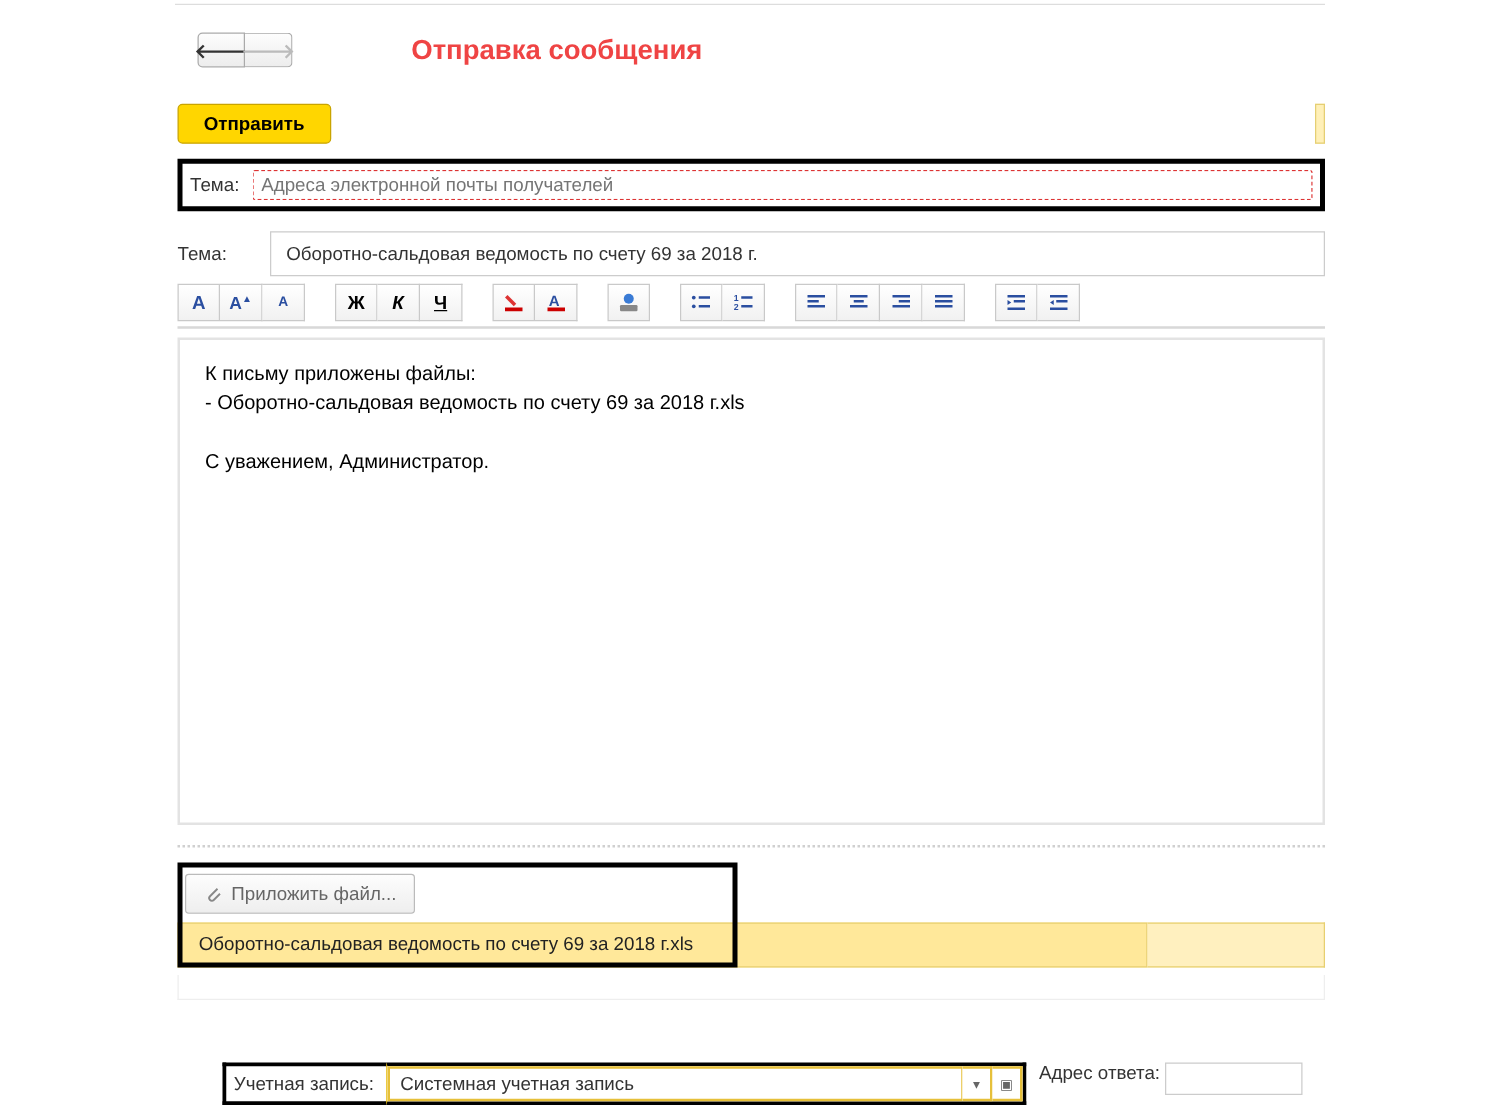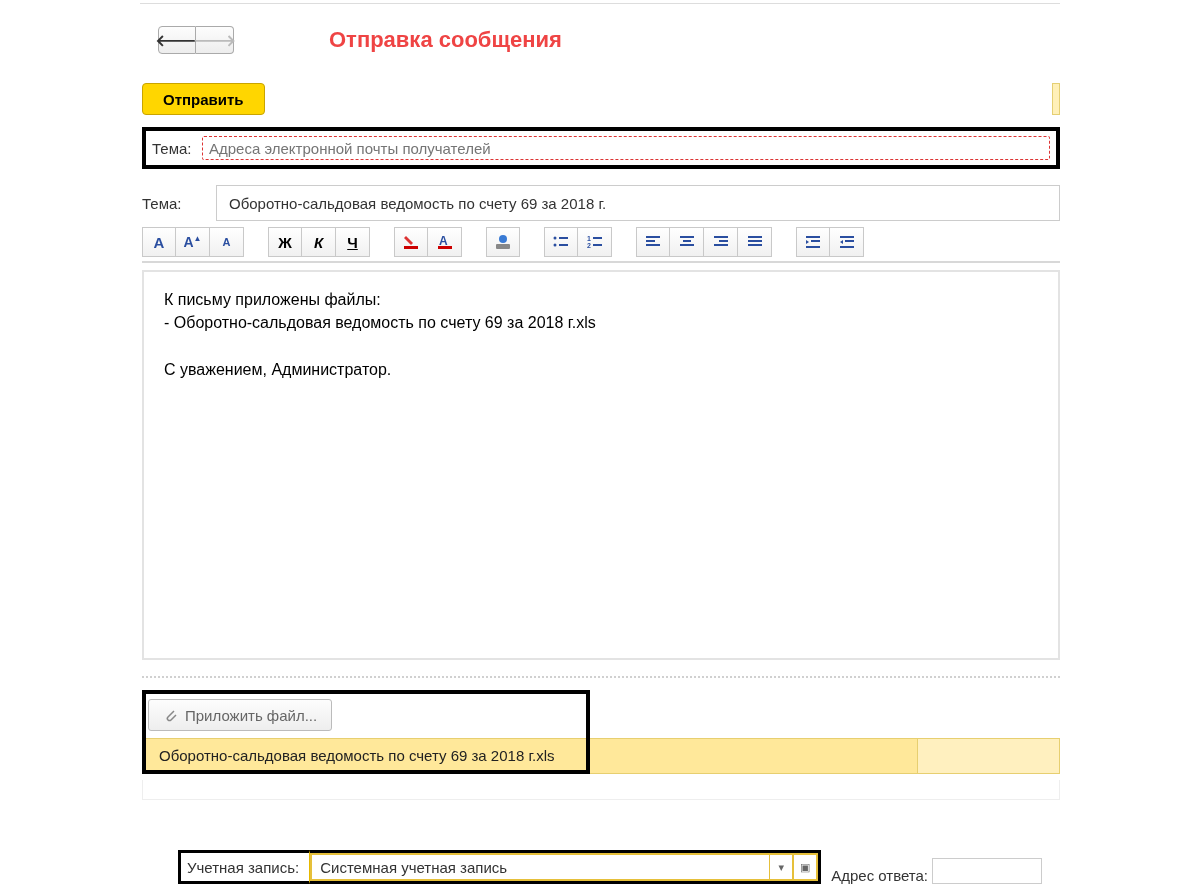--- a/index.html
+++ b/index.html
@@ -136,21 +136,21 @@
   .att-block-border {
     position:absolute; left:142px; top:690px; width:448px; height:84px;
     border:4px solid #000; pointer-events:none;
   }
   .bottomgap {
     position:absolute; left:142px; top:780px; right:140px;
     height:20px; border:1px solid #eee; border-top:none;
   }
   .acct-row {
     position:absolute; left:142px; top:850px; right:0;
-    height:34px; display:flex; align-items:flex-end;padding-left:36px;
+    height:34px; display:flex; align-items:flex-start;padding-left:36px;
   }
   .acct-label-box {
     border:3px solid #000; border-right:none;
     height:34px; display:flex; align-items:center;
     padding-left:6px; padding-right:10px; font-size:15px;
   }
   .acct-field {
     border:3px solid #000; border-left:1px solid #e6b800;
     height:34px; display:flex; align-items:stretch;
   }

